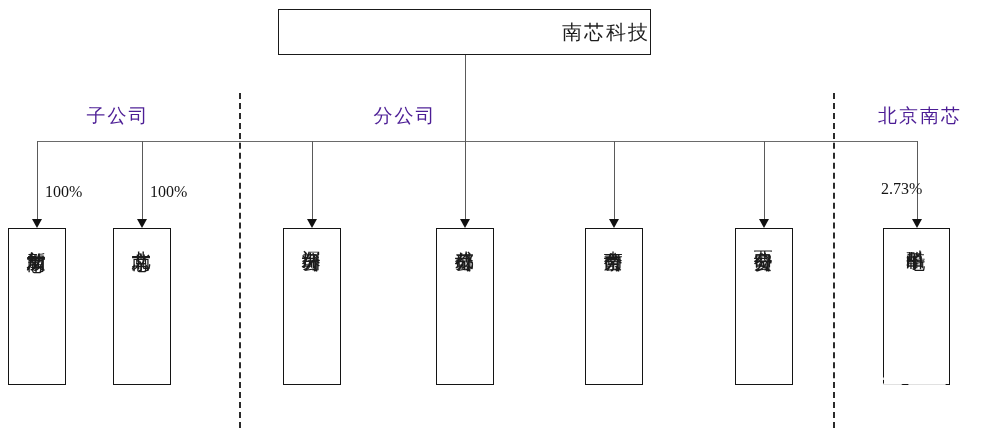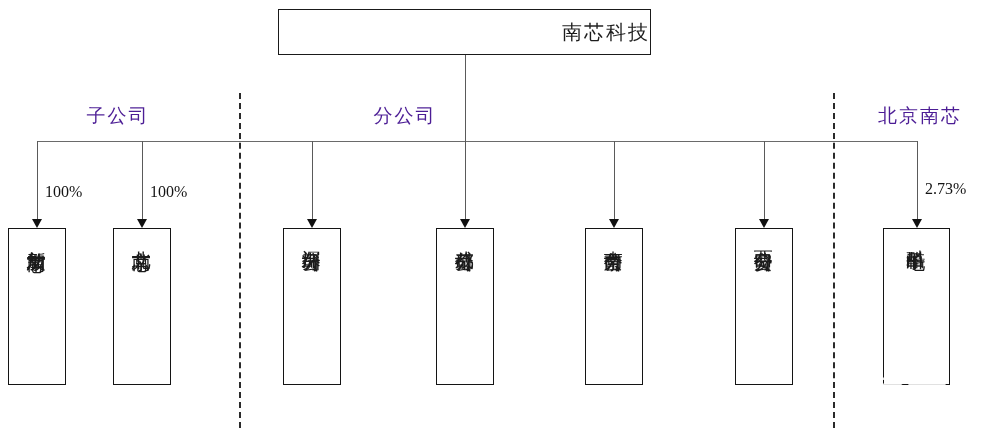--- a/index.html
+++ b/index.html
@@ -123,21 +123,21 @@
 
   <div class="drop" style="left:916.6px;top:141px;height:80px;"></div>
   <div class="arrow" style="left:911.7px;top:219px;"></div>
 
   <div class="pct" style="left:45px;top:183px;">
     <span>100%</span>
   </div>
   <div class="pct" style="left:150px;top:183px;">
     <span>100%</span>
   </div>
-  <div class="pct" style="left:925px;top:180px;">
+  <div class="pct" style="left:881px;top:180px;">
     <span>2.73%</span>
   </div>
 
   <div class="leaf" style="left:8px;width:58px;">
     <span class="leaf-label">新加坡南芯</span>
   </div>
 
   <div class="leaf" style="left:113px;width:58px;">
     <span class="leaf-label">北京南芯</span>
   </div>

